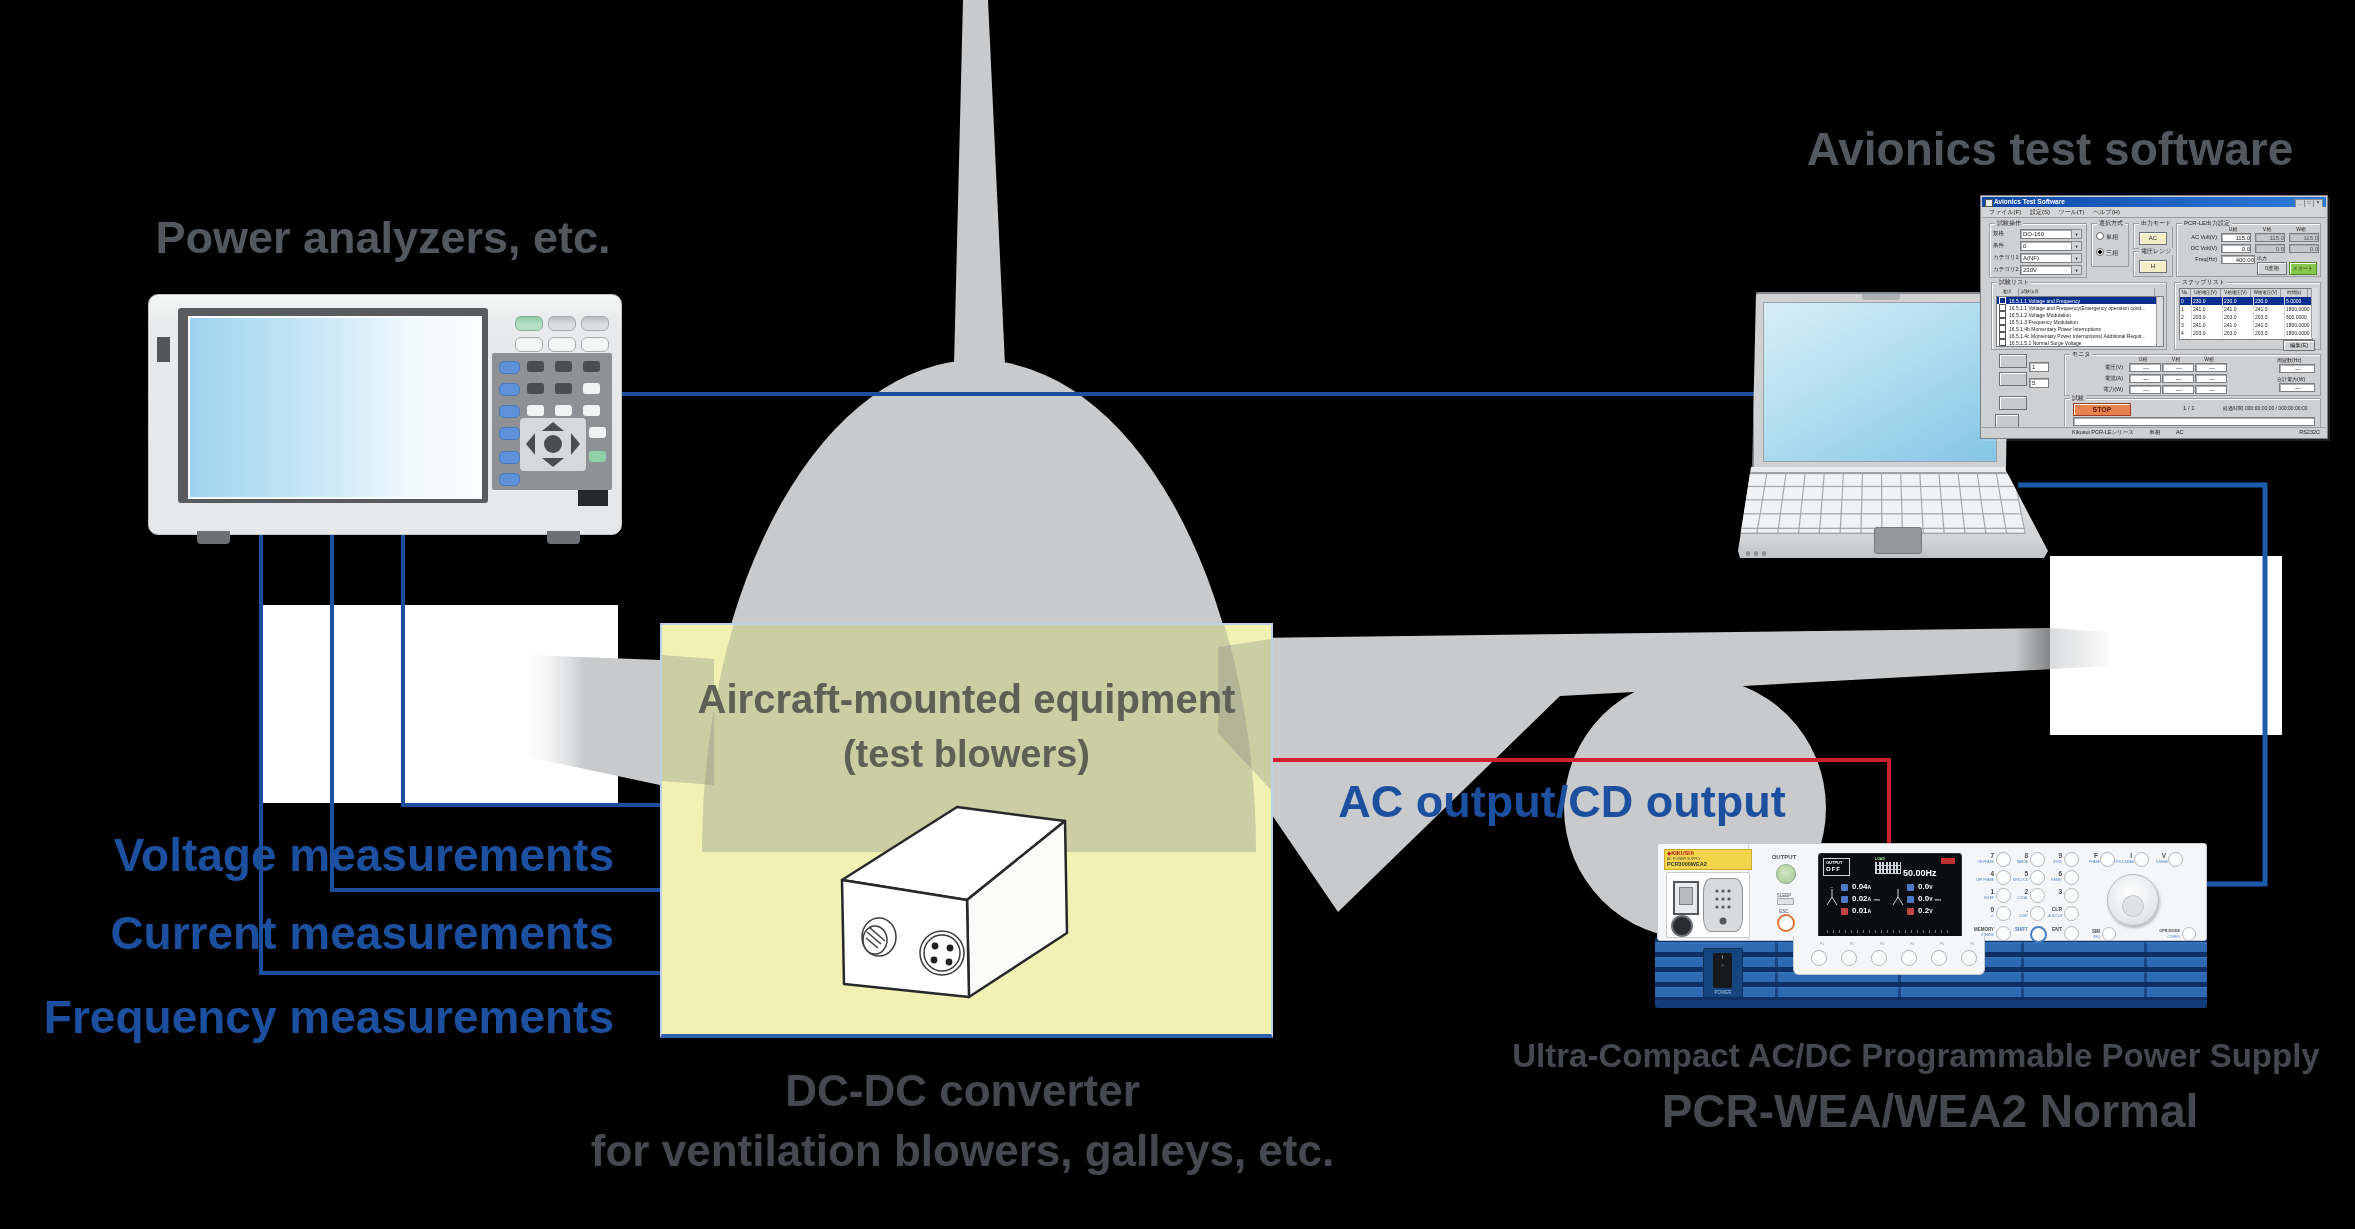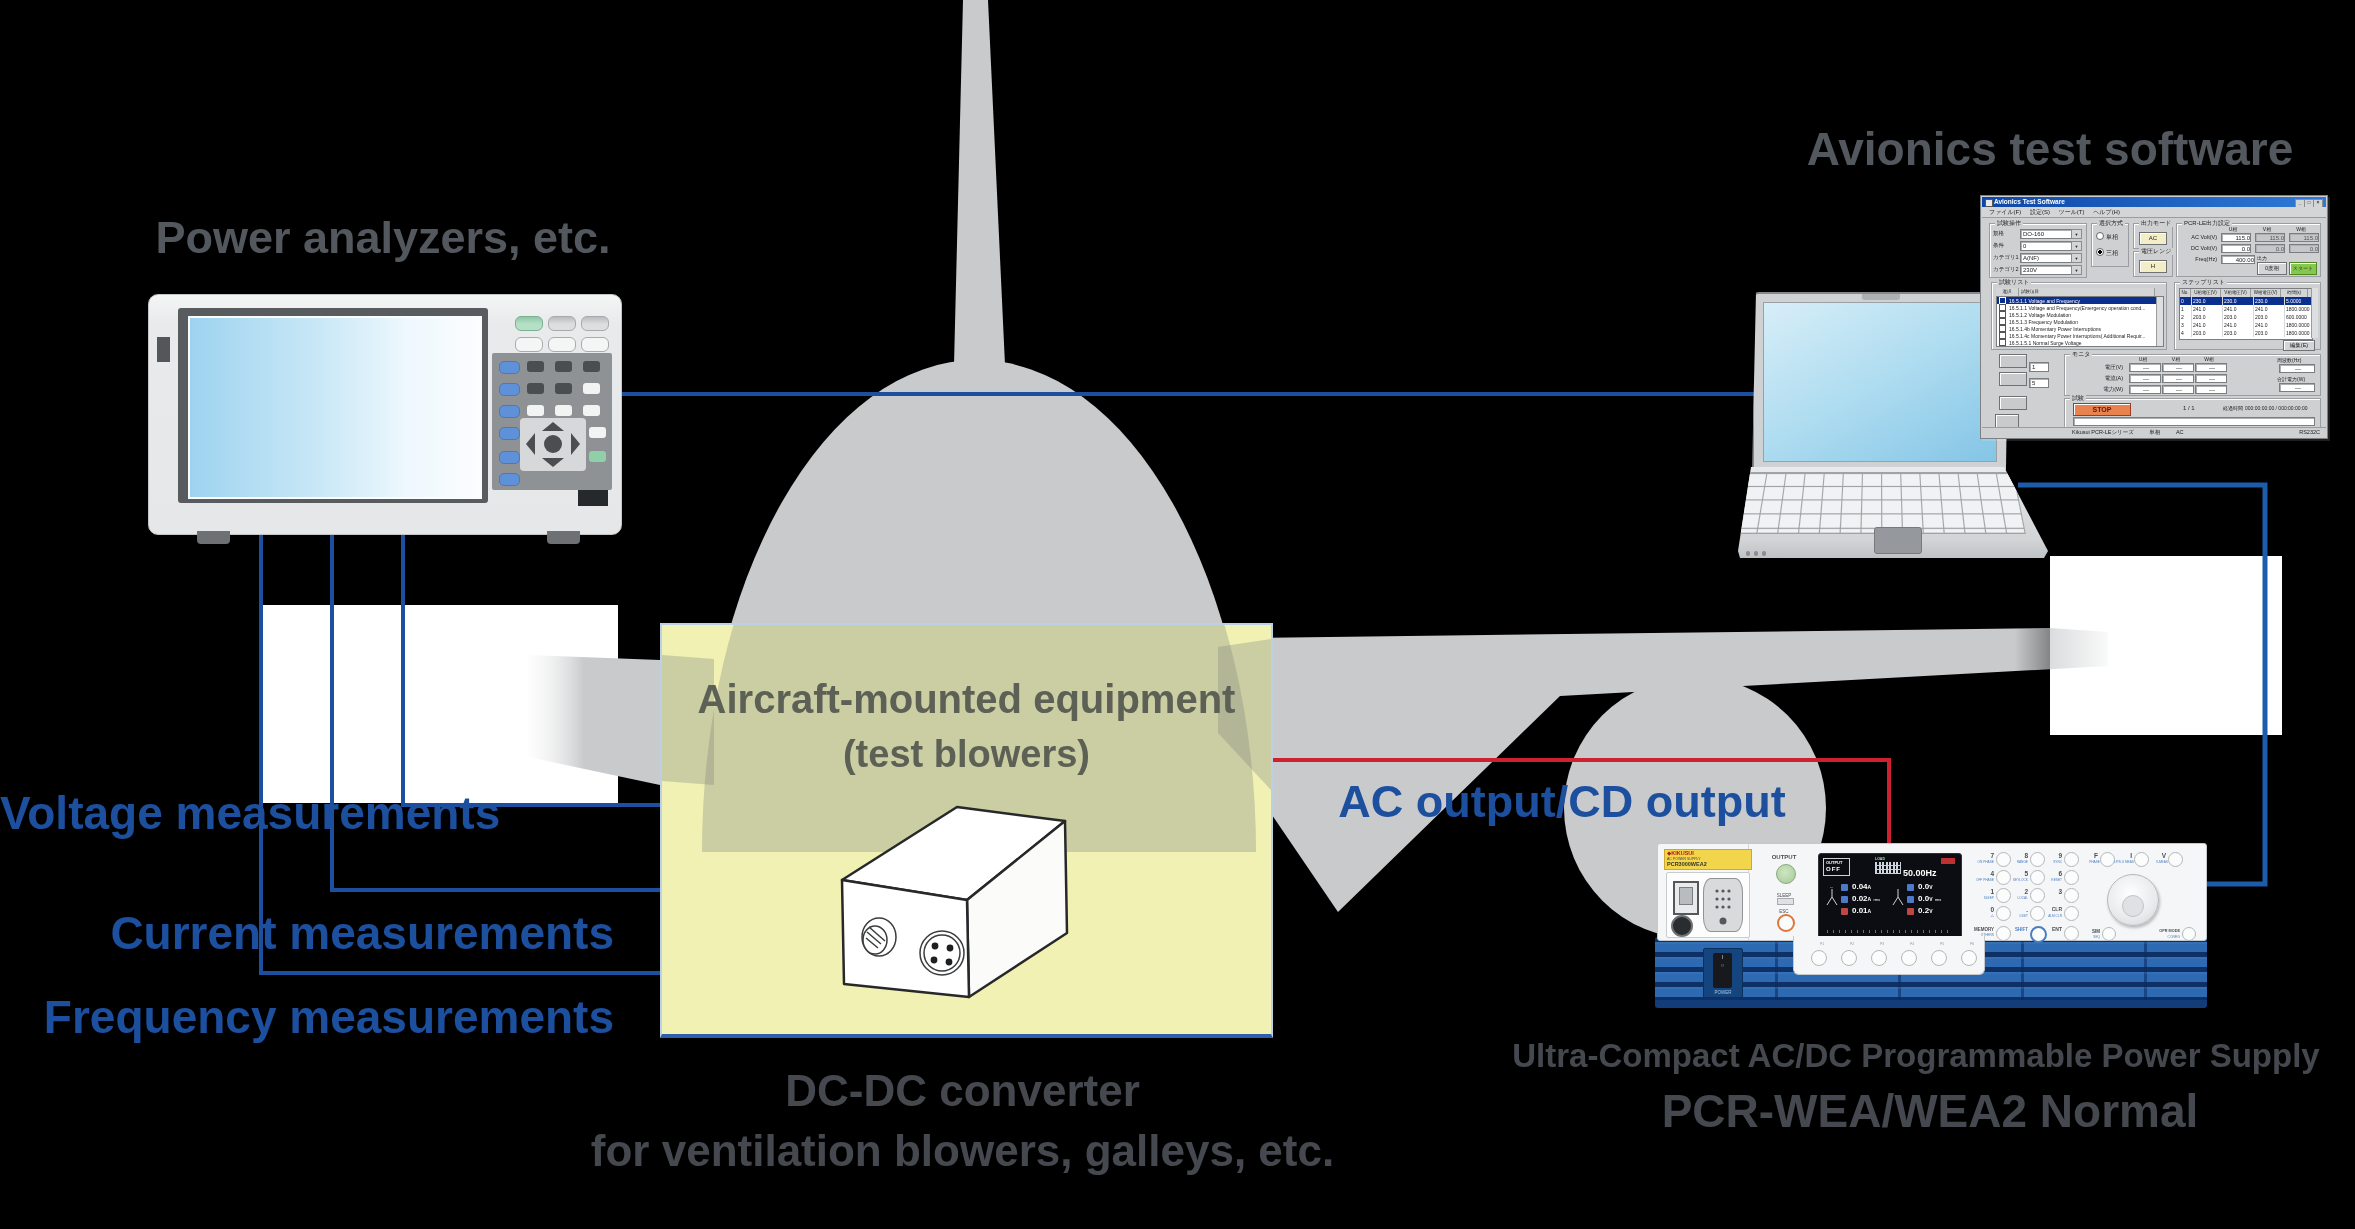--- a/index.html
+++ b/index.html
@@ -181,21 +181,21 @@
           <path d="M33,49 l11,-9 h-22 Z"></path>
         <path d="M6,26 l9,-11 v22 Z"></path>
           <path d="M60,26 l-9,-11 v22 Z"></path>
         <circle cx="33" cy="26" r="9"></circle>
       </g>
     </svg>
   </div>
   <div class="abs pa-power"></div>
 
   <div class="abs cap" style="left:98px;top:212px;width:570px;font-size:45px;">Power analyzers, etc.</div>
-  <div class="abs blue-cap" style="left:0;top:786px;width:614px;font-size:46px;">Voltage measurements</div>
+  <div class="abs blue-cap" style="left:0;top:828px;width:614px;text-align:right;font-size:46px;">Voltage measurements</div>
   <div class="abs blue-cap" style="left:0;top:906px;width:614px;text-align:right;font-size:46px;">Current measurements</div>
   <div class="abs blue-cap" style="left:0;top:990px;width:614px;text-align:right;font-size:46px;">Frequency measurements</div>
 
   <div class="abs cap" style="left:1770px;top:122px;width:560px;font-size:46px;">Avionics test software</div>
   <div class="abs blue-cap" style="left:1312px;top:776px;width:500px;text-align:center;font-size:45px;">AC output/CD output</div>
   <div class="abs cap" style="left:590px;top:1066px;width:745px;font-size:44px;color:#45494f;">DC-DC converter</div>
   <div class="abs cap" style="left:590px;top:1126px;width:745px;font-size:44px;color:#45494f;">for ventilation blowers, galleys, etc.</div>
   <div class="abs cap" style="left:1500px;top:1037px;width:832px;font-size:33px;color:#45494f;">Ultra-Compact AC/DC Programmable Power Supply</div>
   <div class="abs cap" style="left:1650px;top:1084px;width:560px;font-size:46px;color:#45494f;">PCR-WEA/WEA2 Normal</div>
 

